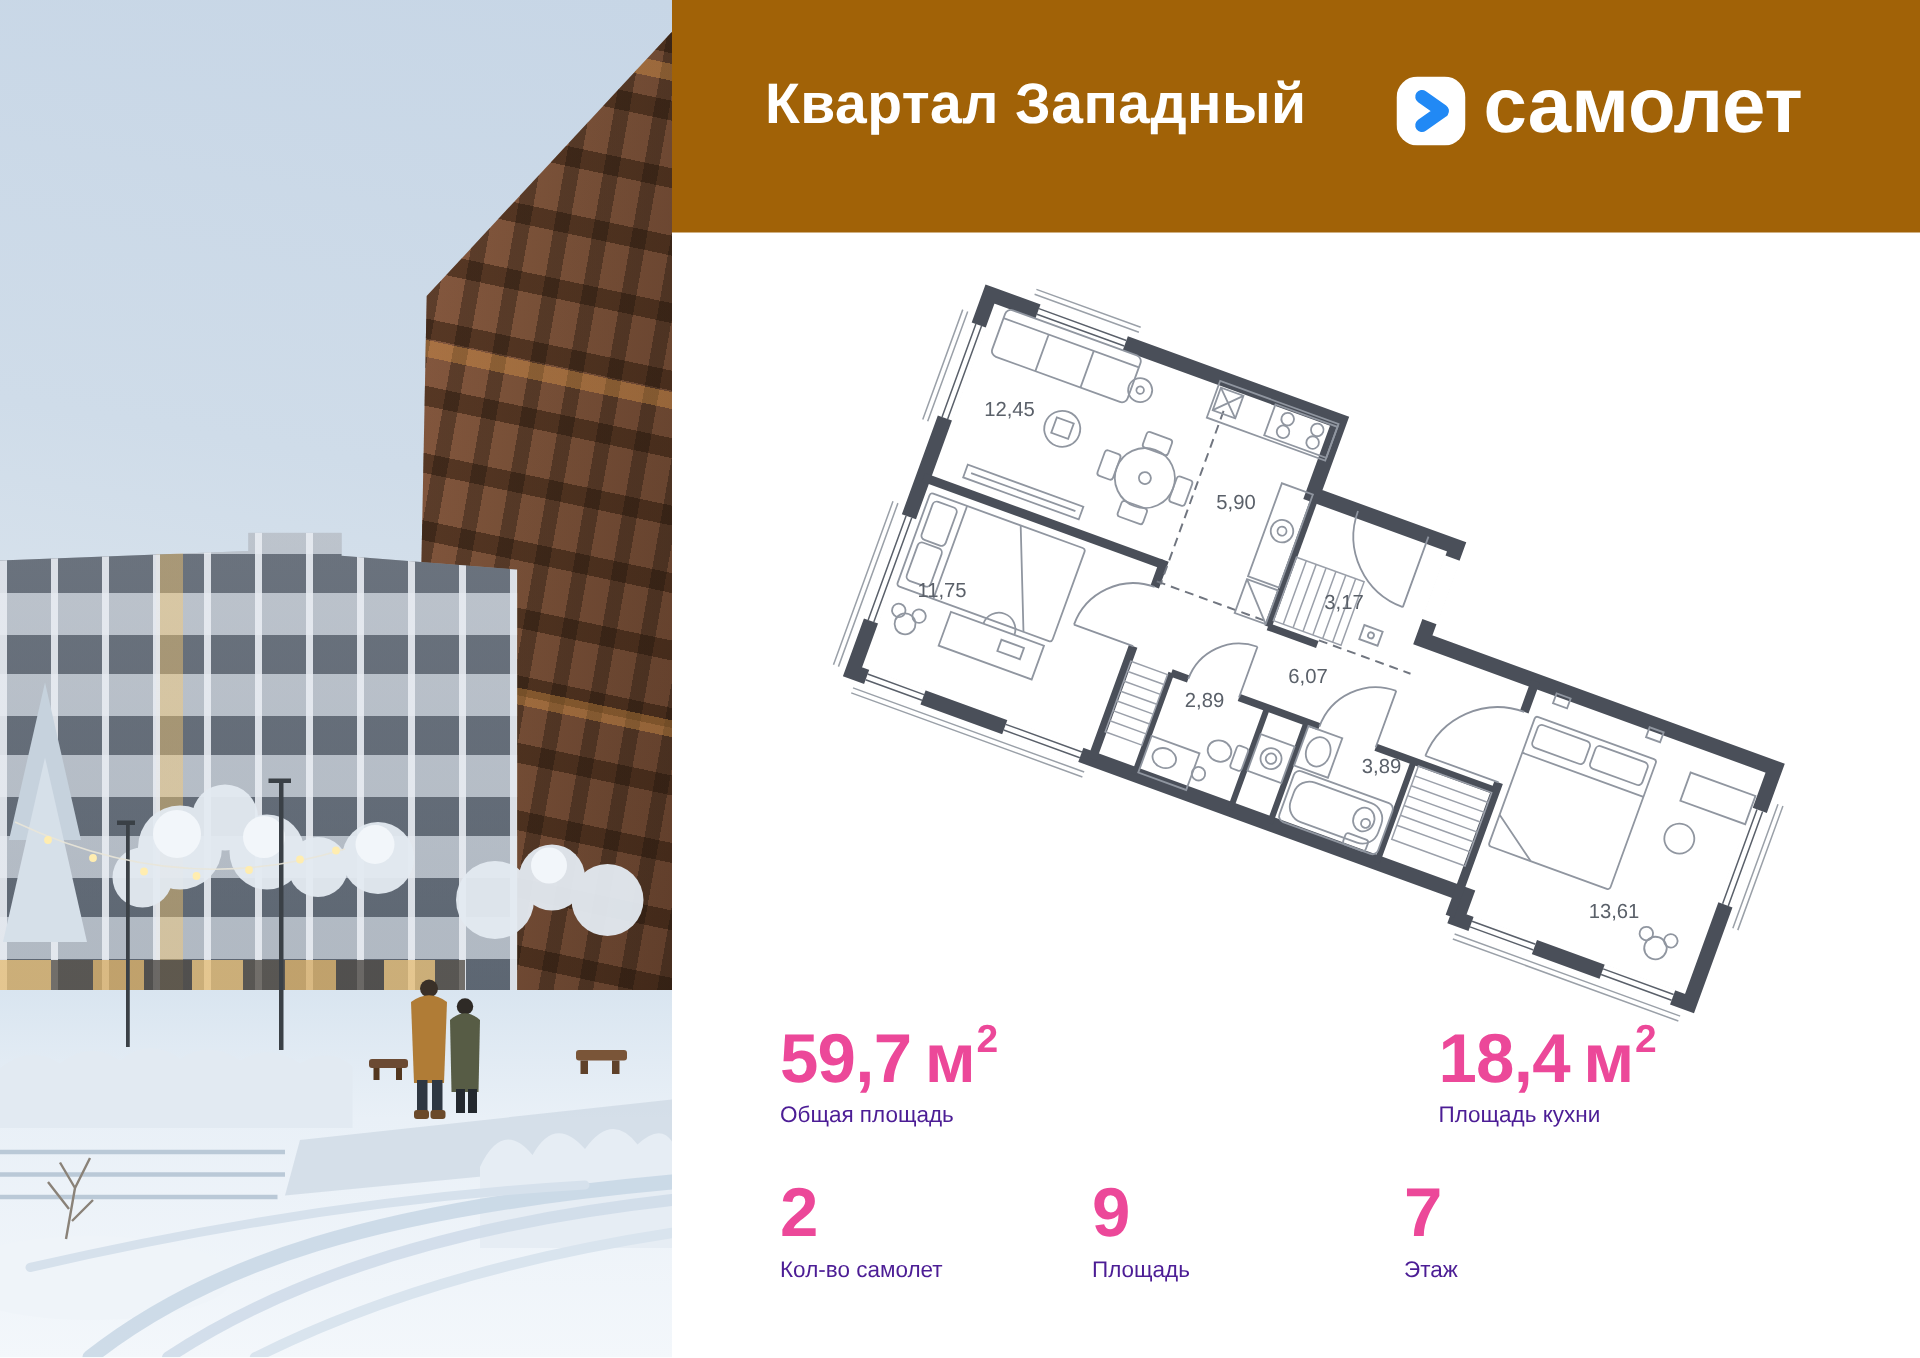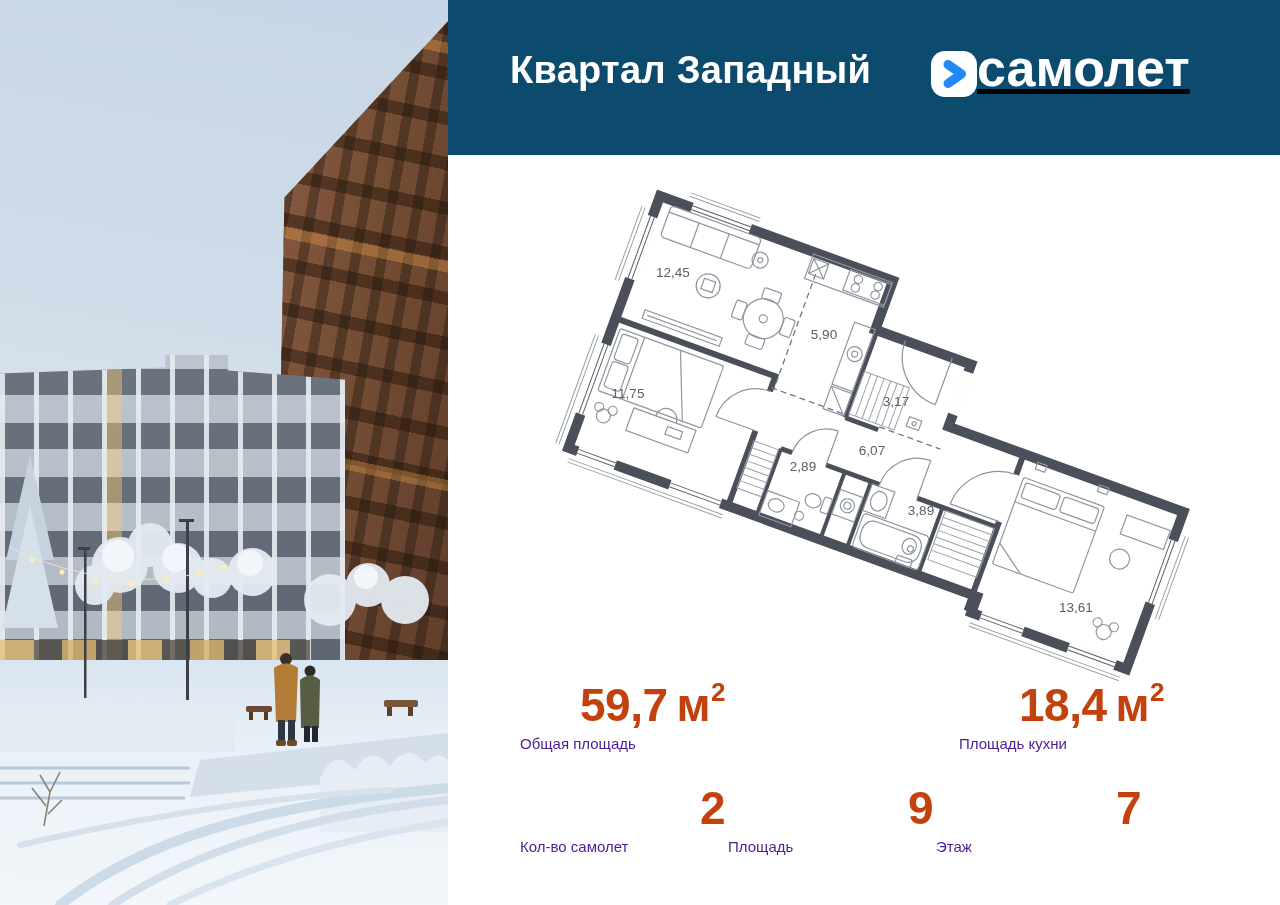--- a/index.html
+++ b/index.html
@@ -21,32 +21,32 @@
       repeating-linear-gradient(90deg, rgba(232,236,242,.9) 0 5px, rgba(0,0,0,0) 5px 34px),
       repeating-linear-gradient(90deg, rgba(255,205,110,0) 0 104px, rgba(255,205,110,.42) 104px 122px, rgba(255,205,110,0) 122px 240px),
       repeating-linear-gradient(0deg, rgba(47,56,68,.50) 0 26px, rgba(206,213,221,.55) 26px 54px),
       linear-gradient(180deg,#a7aeb8,#8b95a1);}
   .shops{position:absolute;left:0;top:640px;width:310px;height:58px;opacity:.8;
     background:repeating-linear-gradient(90deg,#e7c07a 0 34px,#57524b 34px 62px,#d9b06a 62px 96px,#4e4a45 96px 128px);}
   .ground{position:absolute;left:0;top:660px;width:448px;height:245px;
     background:linear-gradient(180deg,#d9e5f0 0%,#e9f0f7 35%,#f3f7fb 100%);}
   .photo-svg{position:absolute;left:0;top:0;}
   
-  .header{position:absolute;left:448px;top:0;width:832px;height:155px;background:#0c4a6e;}
+  .header{position:absolute;left:448px;top:0;width:832px;height:155px;background:#a16207;}
   .title{position:absolute;left:62px;top:49px;line-height:42px;font-size:38px;font-weight:700;
          color:#ffffff;letter-spacing:.3px;white-space:nowrap;}
-  .logo{position:absolute;left:483px;top:51px;display:flex;align-items:flex-start;gap:0;text-decoration:underline;}
+  .logo{position:absolute;left:483px;top:51px;display:flex;align-items:center;gap:12px;}
   .logo-text{font-size:52px;line-height:46px;font-weight:700;color:#ffffff;letter-spacing:0;
              margin-top:-6px;white-space:nowrap;}
   
   .plan{position:absolute;left:0;top:0;}
   .room-label{font-size:13.5px;fill:#5a6069;}
   
   .stat{position:absolute;width:205px;}
-  .stat-number{font-size:46px;line-height:52px;font-weight:700;color:#c2410c;letter-spacing:-.5px;white-space:nowrap;text-align:right;}
+  .stat-number{font-size:46px;line-height:52px;font-weight:700;color:#ec4899;letter-spacing:-.5px;white-space:nowrap;}
   .stat-number .unit{margin-left:9px;}
   .stat-number sup{font-size:26px;position:relative;top:-4px;margin-left:1px;vertical-align:super;}
   .stat-label{margin-top:3px;font-size:15px;line-height:20px;color:#4c1d95;}
   .r1c1{left:520px;top:670px;} .r1c2{left:728px;top:670px;} .r1c3{left:936px;top:670px;margin-left:23px;}
   .r2c1{left:520px;top:782px;} .r2c2{left:728px;top:782px;} .r2c3{left:936px;top:782px;}
 </style>
 </head>
 <body>
 
 <div class="canvas">

